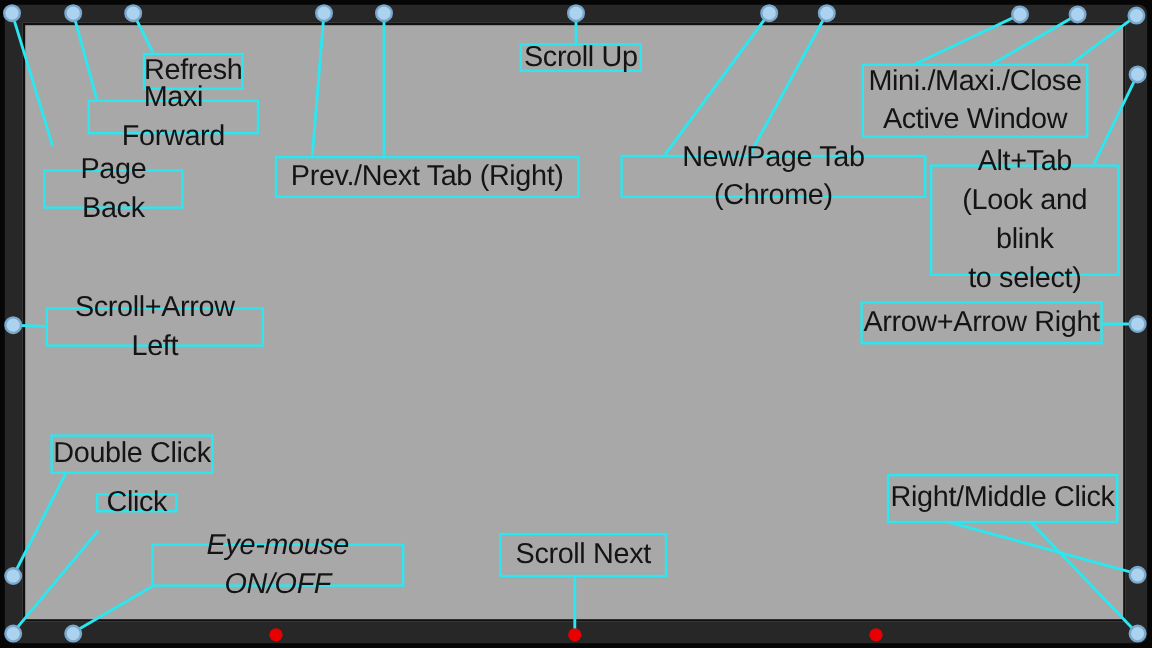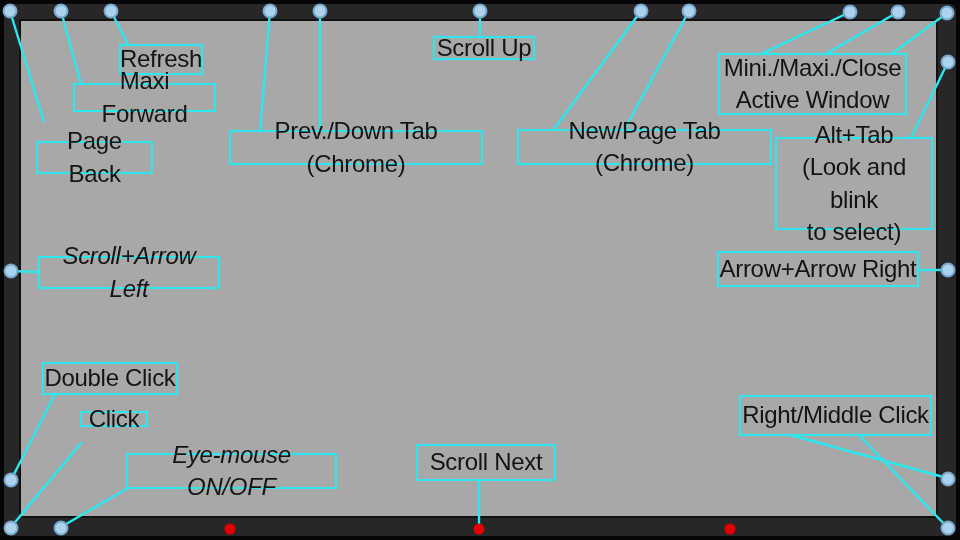--- a/index.html
+++ b/index.html
@@ -88,28 +88,28 @@
       <circle cx="948" cy="528" r="6.5" fill="#abd2ee" stroke="#7aa7cc" stroke-width="2"></circle>
       <circle cx="230" cy="529" r="5.5" fill="#e80000"></circle>
       <circle cx="479" cy="529" r="5.5" fill="#e80000"></circle>
       <circle cx="730" cy="529" r="5.5" fill="#e80000"></circle>
     </svg>
   <div id="labels">
       <div class="label" style="left: 119px; top: 44px; width: 84px; height: 31px;">Refresh</div>
       <div class="label" style="left: 73px; top: 83px; width: 143px; height: 29px;">Maxi Forward</div>
       <div class="label" style="left: 36px; top: 121px; width: 117px; height: 33px; margin-top: 20px;">Page Back</div>
       <div class="label" style="left: 433px; top: 36px; width: 102px; height: 24px;">Scroll Up</div>
-      <div class="label" style="left: 229px; top: 130px; width: 254px; height: 35px;">Prev./Down Tab (Chrome)</div>
+      <div class="label" style="left: 229px; top: 130px; width: 254px; height: 35px;">Prev./Next Tab (Right)</div>
       <div class="label" style="left: 517px; top: 129px; width: 255px; height: 36px;">New/Page Tab (Chrome)</div>
       <div class="label" style="left: 718px; top: 53px; width: 189px; height: 62px;">Mini./Maxi./Close
 Active Window</div>
       <div class="label" style="left: 775px; top: 137px; width: 158px; height: 93px;">Alt+Tab
 (Look and blink
 to select)</div>
-      <div class="label" style="left: 38px; top: 256px; width: 182px; height: 33px; font-style: italic;">Scroll+Arrow Left</div>
+      <div class="label" style="left: 38px; top: 256px; width: 182px; height: 33px;">Scroll+Arrow Left</div>
       <div class="label" style="left: 717px; top: 251px; width: 202px; height: 36px;">Arrow+Arrow Right</div>
       <div class="label" style="left: 42px; top: 362px; width: 136px; height: 33px;">Double Click</div>
       <div class="label" style="left: 80px; top: 411px; width: 68px; height: 16px;">Click</div>
       <div class="label" style="left: 126px; top: 453px; width: 211px; height: 36px; font-style: italic;">Eye-mouse ON/OFF</div>
       <div class="label" style="left: 416px; top: 444px; width: 140px; height: 37px;">Scroll Next</div>
       <div class="label" style="left: 739px; top: 395px; width: 193px; height: 41px;">Right/Middle Click</div>
     </div>
 </div>
 
 </body></html>

